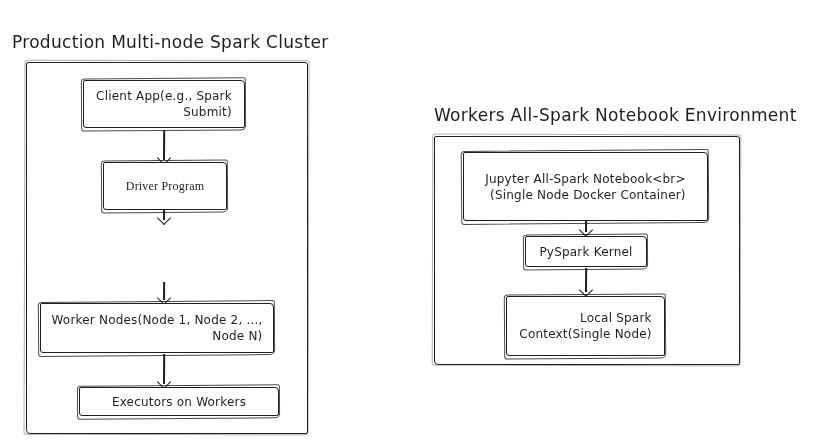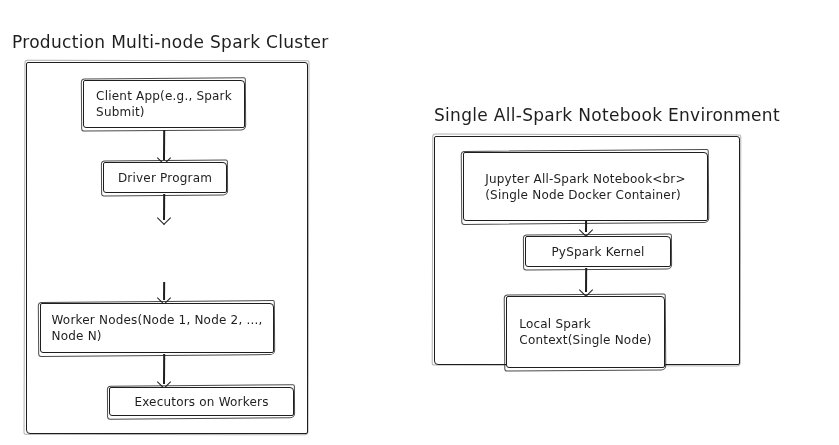--- a/index.html
+++ b/index.html
@@ -42,21 +42,21 @@
   }
   
   .node {
     position: absolute;
     background: #ffffff;
     border: 1.7px solid #1e1e1e;
     border-radius: 2px 4px 2px 3px;
     display: flex;
     align-items: center;
     justify-content: center;
-    text-align: left;
+    text-align: right;
     z-index: 3;
     box-sizing: border-box;
   }
   .node::before {
     content: "";
     position: absolute;
     inset: -3px -2px -4px -3px;
     border: 1.3px solid rgba(30,30,30,0.8);
     border-radius: 4px 2px 5px 3px;
     transform: rotate(-0.45deg);
@@ -107,21 +107,21 @@
   <div class="node" style="left:83px; top:80px; width:162px; height:48px;">
     <span class="node-label">Client App(e.g., Spark
 Submit)</span>
   </div>
 
   <div class="arrow" style="left:157px; top:130px; height:33px;">
     <i class="shaft"></i>
       <i class="head"></i>
   </div>
 
-  <div class="node" style="left:103px; top:162px; width:124px; height:31px;">
+  <div class="node" style="left:103px; top:162px; width:124px; height:48px;font-family:Liberation Serif, serif;">
     <span class="node-label">Driver Program</span>
   </div>
 
   <div class="arrow" style="left:157px; top:194px; height:29px;">
     <i class="shaft"></i>
       <i class="head"></i>
   </div>
 
 
   <div class="arrow" style="left:157px; top:282px; height:21px;">
@@ -132,45 +132,45 @@
   <div class="node" style="left:40px; top:303px; width:234px; height:50px;">
     <span class="node-label">Worker Nodes(Node 1, Node 2, ...,
 Node N)</span>
   </div>
 
   <div class="arrow" style="left:157px; top:354px; height:33px;">
     <i class="shaft"></i>
       <i class="head"></i>
   </div>
 
-  <div class="node" style="left:79px; top:387px; width:185px; height:29px;margin-left:30px;">
+  <div class="node" style="left:79px; top:387px; width:200px; height:29px;">
     <span class="node-label">Executors on Workers</span>
   </div>
 
-  <div class="diagram-title" style="left:434px; top:105px;">Single All-Spark Notebook Environment</div>
+  <div class="diagram-title" style="left:434px; top:105px;">Workers All-Spark Notebook Environment</div>
 
   <div class="cluster-box" style="left:434px; top:136px; width:304px; height:227px;"></div>
 
   <div class="node" style="left:463px; top:152px; width:245px; height:69px;">
     <span class="node-label">Jupyter All-Spark Notebook&lt;br&gt;
 (Single Node Docker Container)</span>
   </div>
 
   <div class="arrow" style="left:579px; top:204px; height:31px;">
     <i class="shaft"></i>
       <i class="head"></i>
   </div>
 
-  <div class="node" style="left:525px; top:236px; width:146px; height:31px;">
+  <div class="node" style="left:525px; top:236px; width:122px; height:31px;">
     <span class="node-label">PySpark Kernel</span>
   </div>
 
   <div class="arrow" style="left:579px; top:268px; height:27px;">
     <i class="shaft"></i>
       <i class="head"></i>
   </div>
 
-  <div class="node" style="left:506px; top:296px; width:159px; height:72px;">
+  <div class="node" style="left:506px; top:296px; width:159px; height:60px;">
     <span class="node-label">Local Spark
 Context(Single Node)</span>
   </div>
 
 </div>
 
 </body></html>

